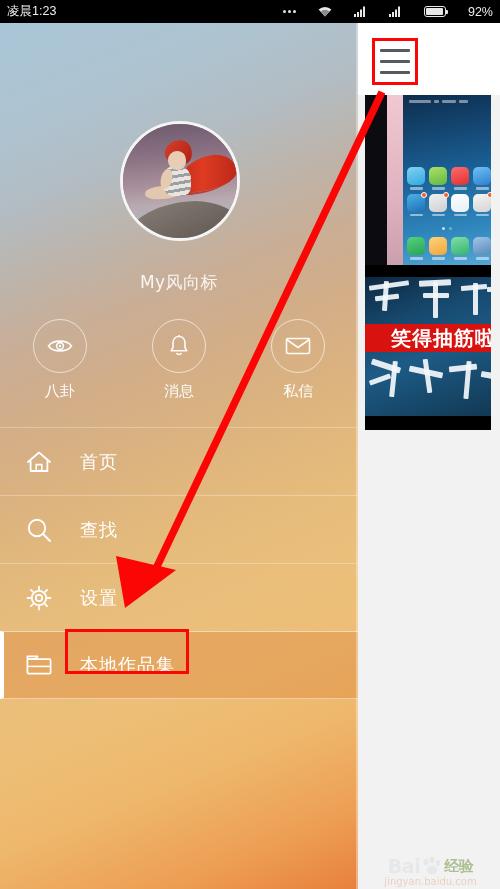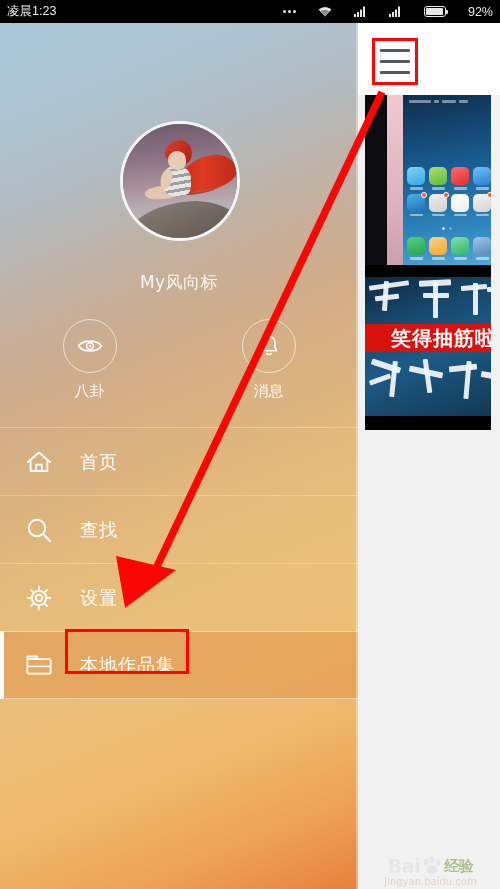--- a/index.html
+++ b/index.html
@@ -610,20 +610,29 @@
         <span class="ring">
           <svg width="22" height="24" viewBox="0 0 22 24">
             <path d="M11 2.5 C7 2.5, 5 5.5, 5 9 L5 13.5 L3.2 16.8 L18.8 16.8 L17 13.5 L17 9 C17 5.5, 15 2.5, 11 2.5 Z" fill="none" stroke="rgba(255,255,255,.95)" stroke-width="1.6" stroke-linejoin="round"></path>
             <path d="M8.6 19 C9 21, 13 21, 13.4 19" fill="none" stroke="rgba(255,255,255,.95)" stroke-width="1.6"></path>
             <path d="M11 1 L11 2.6" stroke="rgba(255,255,255,.95)" stroke-width="1.6"></path>
           </svg>
         </span>
         <span class="qlabel">消息</span>
       </div>
 
+      <div class="qa">
+        <span class="ring">
+          <svg width="26" height="20" viewBox="0 0 26 20">
+            <rect x="1.5" y="2.5" width="23" height="15" rx="1.4" fill="none" stroke="rgba(255,255,255,.95)" stroke-width="1.6"></rect>
+            <path d="M1.5 3.5 L13 11.5 L24.5 3.5" fill="none" stroke="rgba(255,255,255,.95)" stroke-width="1.6"></path>
+          </svg>
+        </span>
+        <span class="qlabel">私信</span>
+      </div>
 
     </div>
 
     <div id="menu">
 
       <div class="mitem">
         <span class="micon">
           <svg width="28" height="26" viewBox="0 0 28 26">
             <path d="M3 13 L14 3.5 L25 13" fill="none" stroke="#ffffff" stroke-width="1.8" stroke-linecap="round" stroke-linejoin="round"></path>
             <path d="M5.6 11.6 L5.6 22 L22.4 22 L22.4 11.6" fill="none" stroke="#ffffff" stroke-width="1.8" stroke-linejoin="round"></path>

